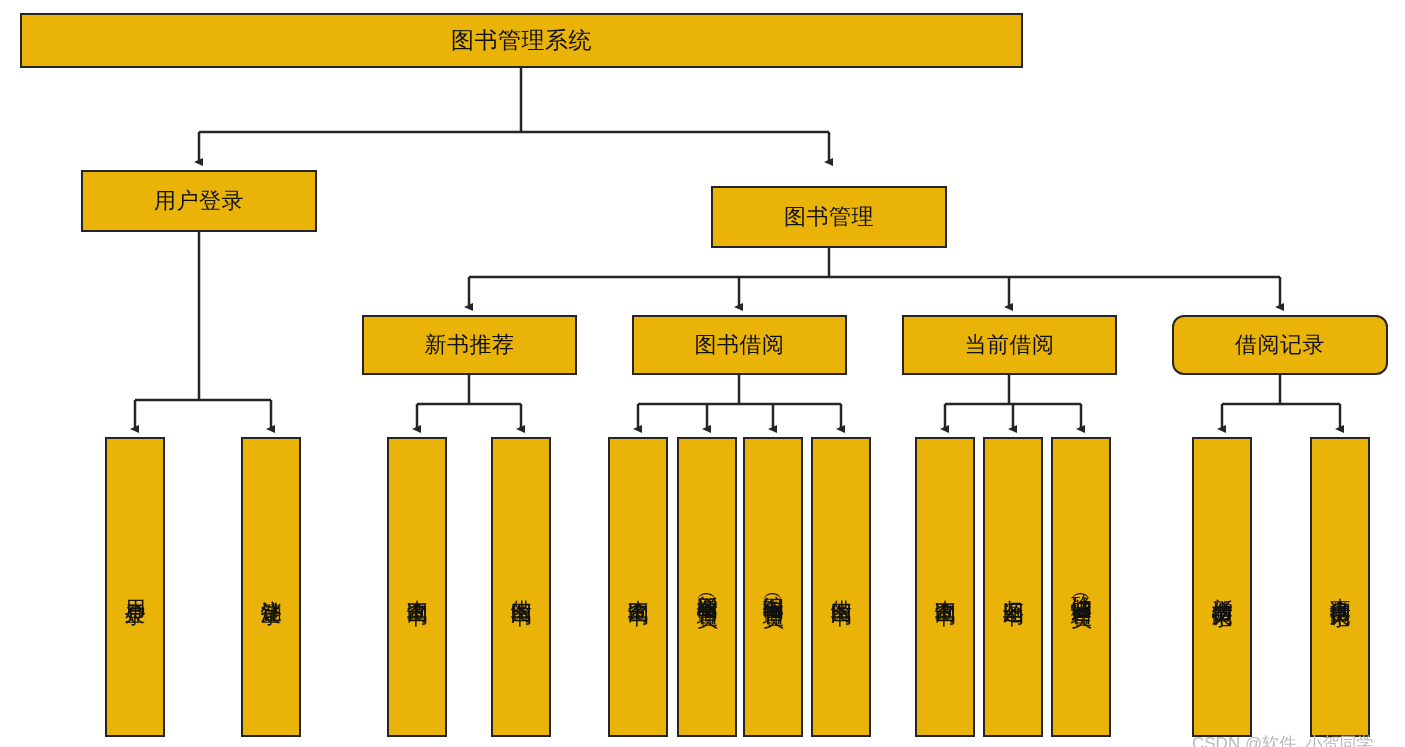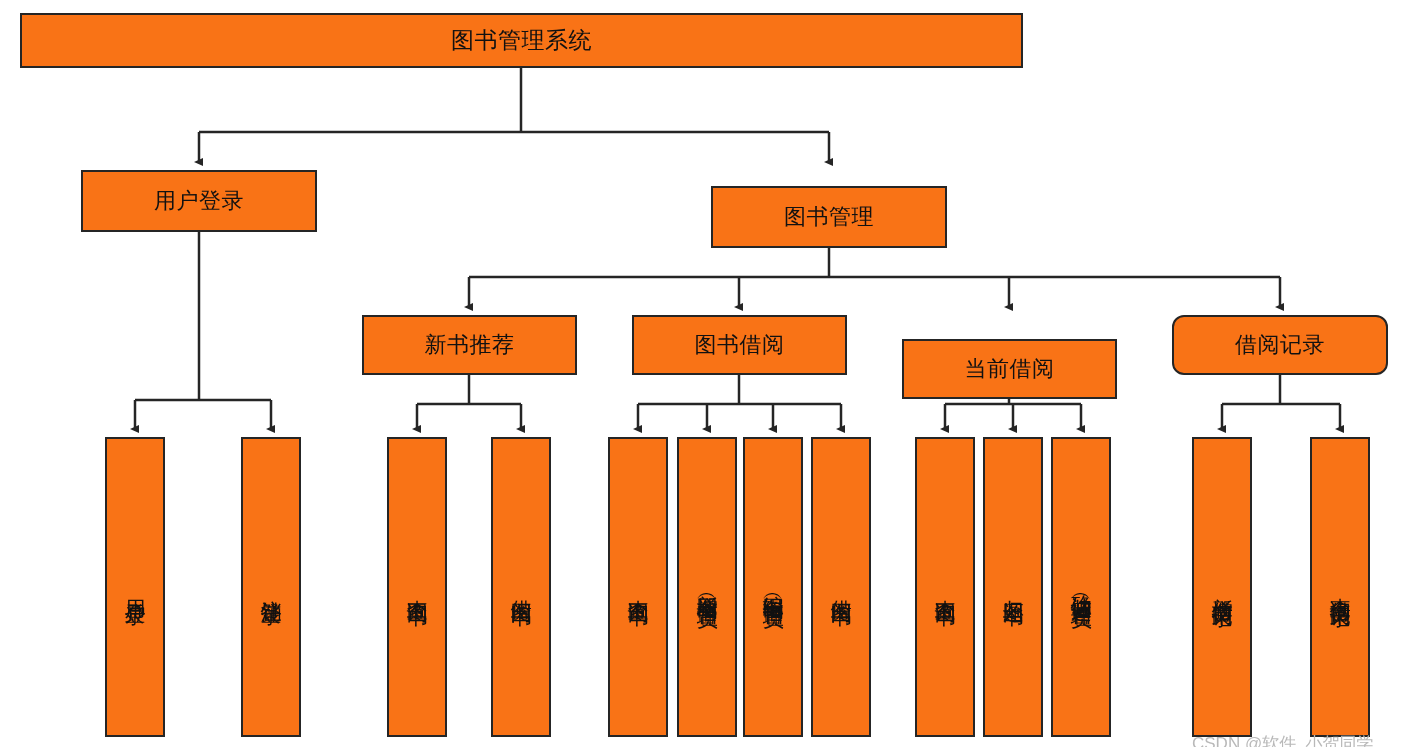--- a/index.html
+++ b/index.html
@@ -23,21 +23,21 @@
     position: absolute;
     left: 0;
     top: 0;
     width: 1405px;
     height: 747px;
     pointer-events: none;
   }
   .node {
     position: absolute;
     box-sizing: border-box;
-    background: #f97316;
+    background: #eab308;
     border: 2.5px solid #252525;
     display: flex;
     align-items: center;
     justify-content: center;
     z-index: 2;
   }
   .node .label {
     display: block;
     text-align: center;
     line-height: 1.18;
@@ -141,21 +141,21 @@
   <div class="node horiz" style="left:711px;top:170px;width:236px;height:62px;margin-top:16px;">
     <span class="label">图书管理</span>
   </div>
 
   <div class="node horiz" style="left:362px;top:315px;width:215px;height:60px;">
     <span class="label">新书推荐</span>
   </div>
   <div class="node horiz" style="left:632px;top:315px;width:215px;height:60px;">
     <span class="label">图书借阅</span>
   </div>
-  <div class="node horiz" style="left:902px;top:315px;width:215px;height:60px;margin-top:24px;">
+  <div class="node horiz" style="left:902px;top:315px;width:215px;height:60px;">
     <span class="label">当前借阅</span>
   </div>
   <div class="node horiz" style="left:1172px;top:315px;width:216px;height:60px;border-radius:12px;">
     <span class="label">借阅记录</span>
   </div>
 
   <div class="node vert" style="left:105px;top:437px;width:60px;height:300px;">
     <span class="label">用户登录</span>
   </div>
   <div class="node vert" style="left:241px;top:437px;width:60px;height:300px;">

